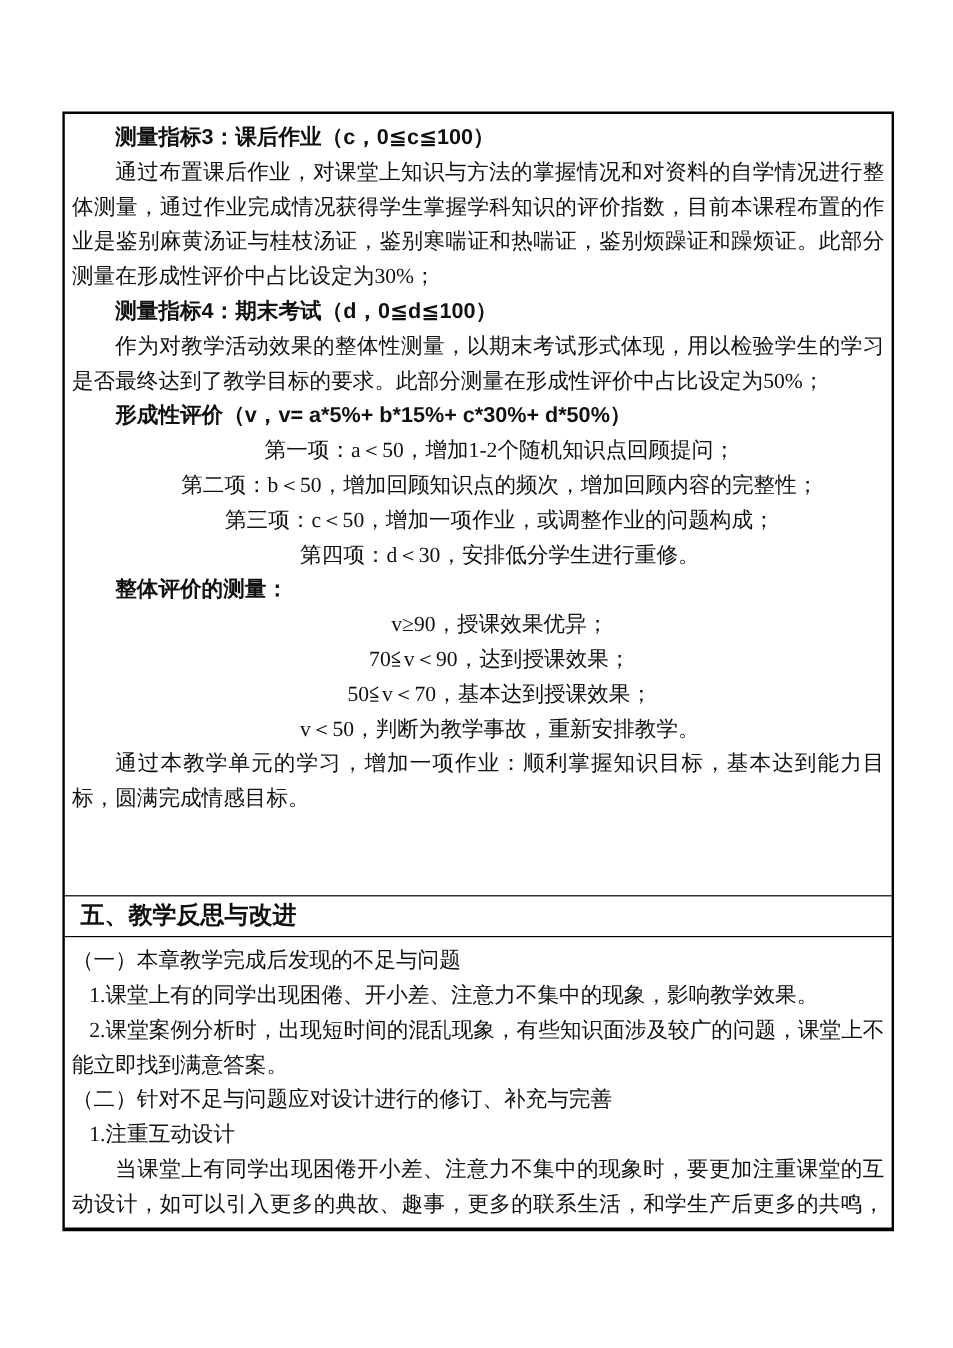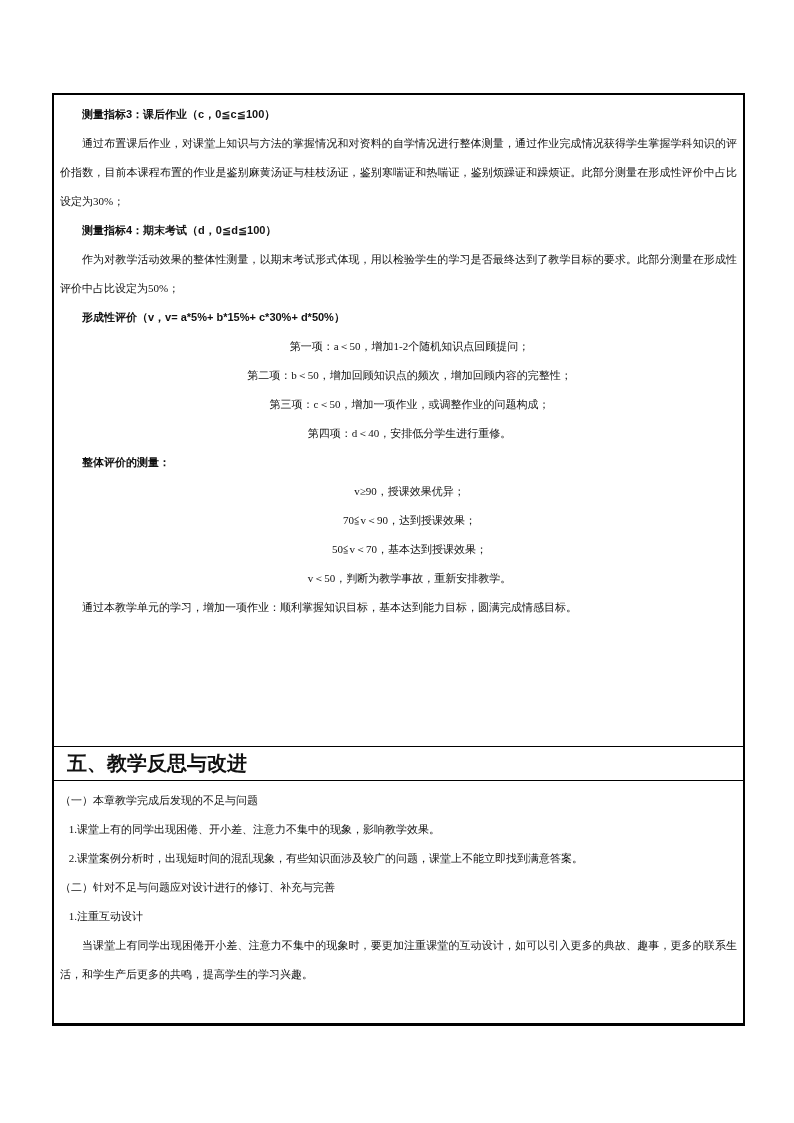--- a/index.html
+++ b/index.html
@@ -14,21 +14,21 @@
     background: #ffffff; overflow: hidden;
   }
   .doc-table {
     position: absolute; left: 52px; top: 93px;
     width: 693px; height: 933px;
     border: 2px solid #000000;
     border-bottom-width: 3px;
     background: #ffffff;
   }
   .cell {
-    font-size: 11px; line-height: 29px;
+    font-size: 18px; line-height: 29px;
     text-align: justify;
     padding: 5px 6px 4px 6px;
     overflow: hidden;
   }
   .cell-eval   { height: 652px; border-bottom: 1px solid #000000; }
   .row-header  {
     height: 34px; border-bottom: 1px solid #000000;
     font-family: "Liberation Sans", "DejaVu Sans", sans-serif;
     font-weight: bold; font-size: 20px; line-height: 32px;
     padding: 0 6px 0 13px; overflow: hidden;
@@ -51,21 +51,21 @@
 
     <div class="cell cell-eval">
       <p class="heading">测量指标3：课后作业（c，0≦c≦100）</p>
       <p class="para">通过布置课后作业，对课堂上知识与方法的掌握情况和对资料的自学情况进行整体测量，通过作业完成情况获得学生掌握学科知识的评价指数，目前本课程布置的作业是鉴别麻黄汤证与桂枝汤证，鉴别寒喘证和热喘证，鉴别烦躁证和躁烦证。此部分测量在形成性评价中占比设定为30%；</p>
       <p class="heading">测量指标4：期末考试（d，0≦d≦100）</p>
       <p class="para">作为对教学活动效果的整体性测量，以期末考试形式体现，用以检验学生的学习是否最终达到了教学目标的要求。此部分测量在形成性评价中占比设定为50%；</p>
       <p class="heading">形成性评价（v，v= a*5%+ b*15%+ c*30%+ d*50%）</p>
       <p class="item">第一项：a＜50，增加1-2个随机知识点回顾提问；</p>
       <p class="item">第二项：b＜50，增加回顾知识点的频次，增加回顾内容的完整性；</p>
       <p class="item">第三项：c＜50，增加一项作业，或调整作业的问题构成；</p>
-      <p class="item">第四项：d＜40，安排低分学生进行重修。</p>
+      <p class="item">第四项：d＜30，安排低分学生进行重修。</p>
       <p class="heading">整体评价的测量：</p>
       <p class="item">v≥90，授课效果优异；</p>
       <p class="item">70≦v＜90，达到授课效果；</p>
       <p class="item">50≦v＜70，基本达到授课效果；</p>
       <p class="item">v＜50，判断为教学事故，重新安排教学。</p>
       <p class="para">通过本教学单元的学习，增加一项作业：顺利掌握知识目标，基本达到能力目标，圆满完成情感目标。</p>
     </div>
 
     <div class="row-header">
       <span>五、教学反思与改进</span>

